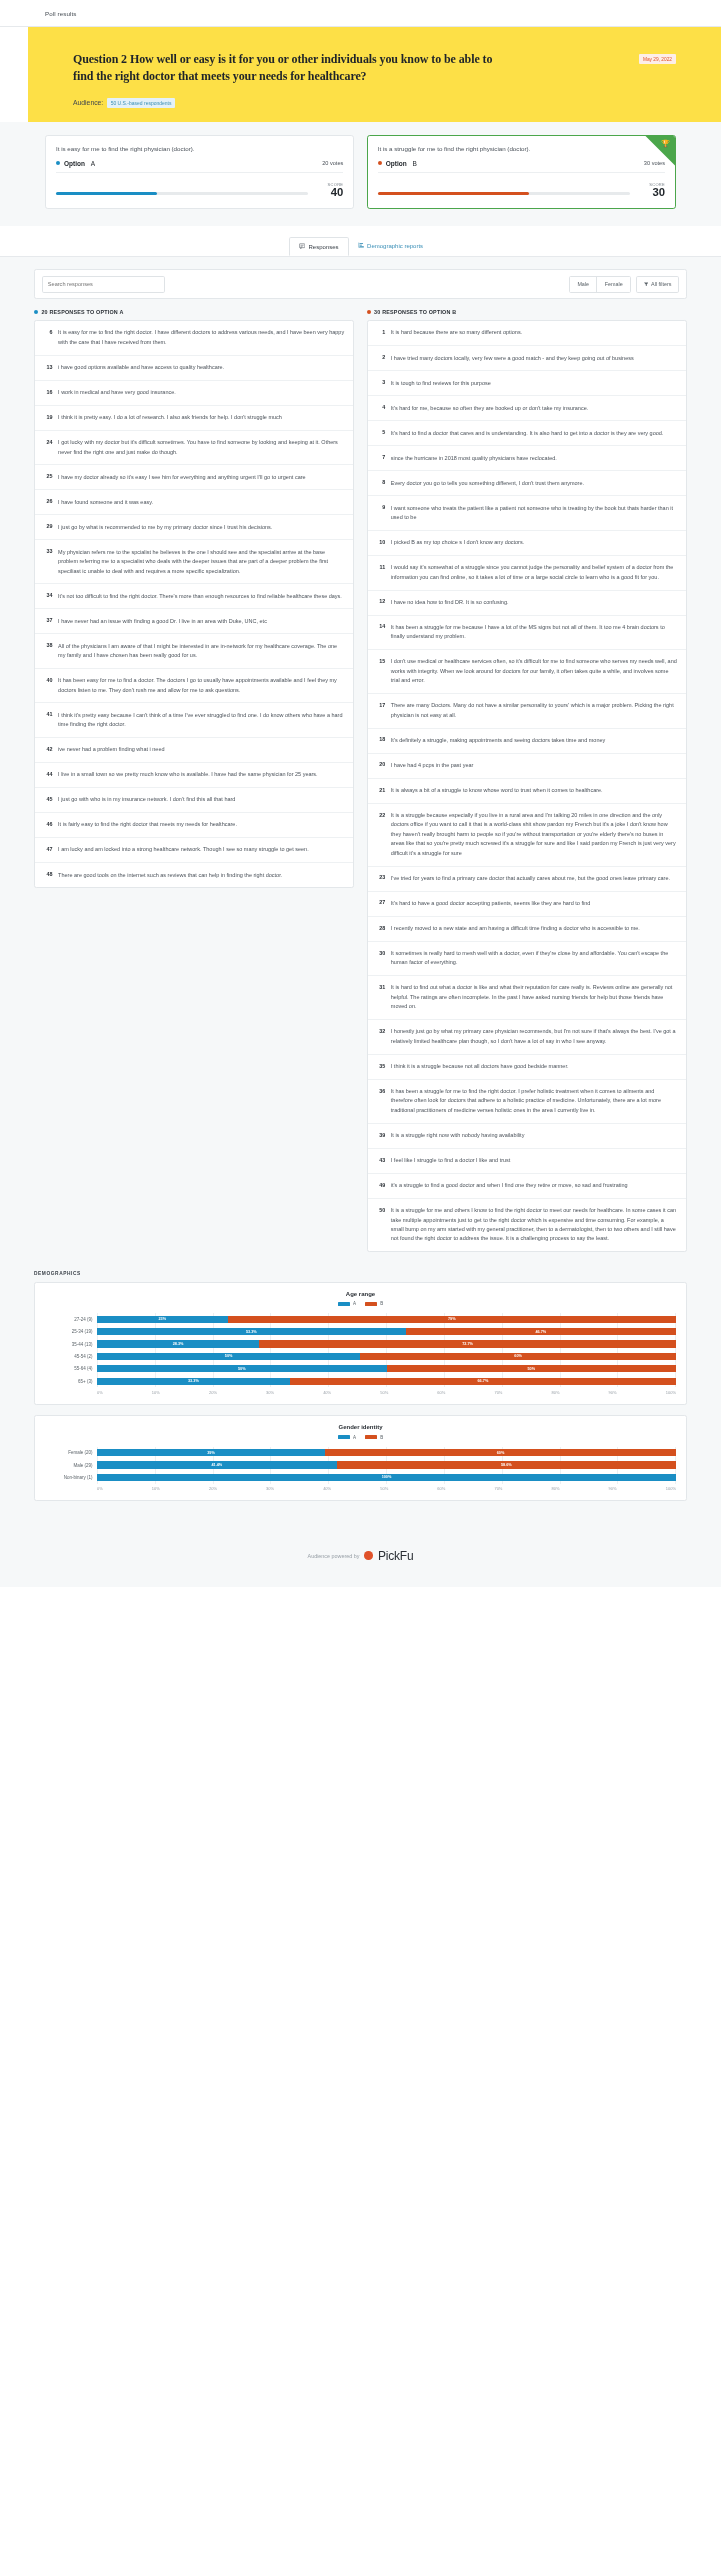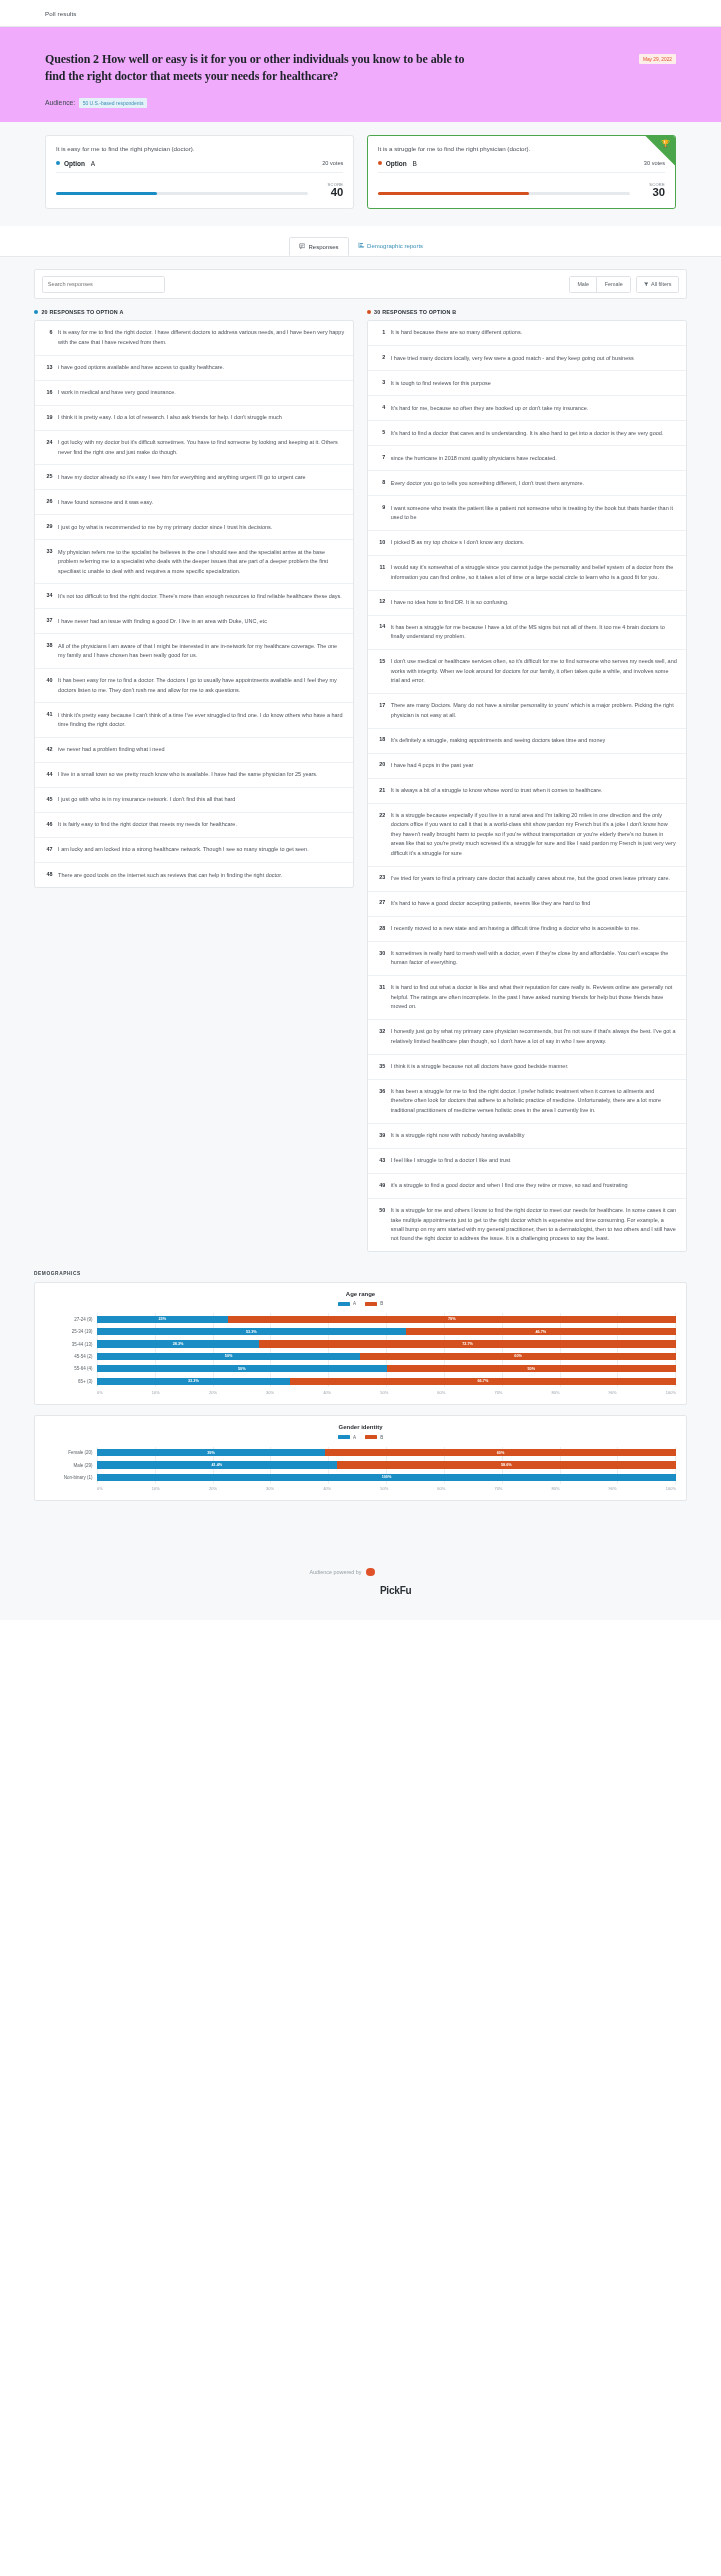--- a/index.html
+++ b/index.html
@@ -11,21 +11,21 @@
     color:#333a42;
     -webkit-font-smoothing:antialiased;
   }
   .topbar {
     height:27px; display:flex; align-items:center;
     padding-left:45px; border-bottom:0.6px solid #e6e9ec;
     background:#fff;
   }
   .topbar-title { font-size:6.2px; color:#444b52; letter-spacing:0.1px; }
 
-  .hero { padding:24px 45px 14.6px 45px; background:#f0abfc; position:relative; }
+  .hero { padding:24px 45px 14.6px 45px; background:#fde047; position:relative;margin-left:28px; }
   .hero-row { display:flex; justify-content:space-between; align-items:flex-start; }
   .question {
     font-family:"Liberation Serif", serif;
     font-size:12px; line-height:1.45; font-weight:700; color:#1f242a;
     max-width:428px; letter-spacing:-0.1px;
   }
   .date-pill {
     background:#fdeee9; color:#e0522a; font-size:4.8px;
     padding:2.3px 4px; border-radius:1.1px; white-space:nowrap; margin-top:3.4px;
   }
@@ -106,21 +106,21 @@
   .stack { display:flex; width:100%; height:7.3px; }
   .seg-a { background:#1a8ec4; height:7.3px; display:flex; align-items:center; justify-content:center; color:#fff; font-size:3.8px; font-weight:700; overflow:hidden; }
   .seg-b { background:#d4501e; height:7.3px; display:flex; align-items:center; justify-content:center; color:#fff; font-size:3.8px; font-weight:700; overflow:hidden; }
   .axis { display:flex; justify-content:space-between; margin-top:2.8px; padding-left:0; }
   .axis span { font-size:4px; color:#9aa1a8; }
   .axis-wrap { display:flex; }
   .axis-spacer { width:52px; flex:none; }
 
   .footer { background:#f6f8f9; padding:14.6px 0 24px 0; text-align:center; }
   .footer-inner { display:inline-flex; align-items:center; gap:5px; font-size:5.4px; color:#98a0a7; }
-  .pickfu { font-size:10px; font-weight:700; color:#2b3036; letter-spacing:-0.2px;margin-top:36px; }
+  .pickfu { font-size:12px; font-weight:400; color:#2b3036; letter-spacing:-0.2px; }
   .pickfu-mark { width:8.5px; height:8.5px; border-radius:50%; background:#e0522a; display:inline-block; }
 </style>
 </head>
 <body>
 
 <div class="topbar">
   <div class="topbar-title">Poll results</div>
 </div>
 
 <div class="hero">

